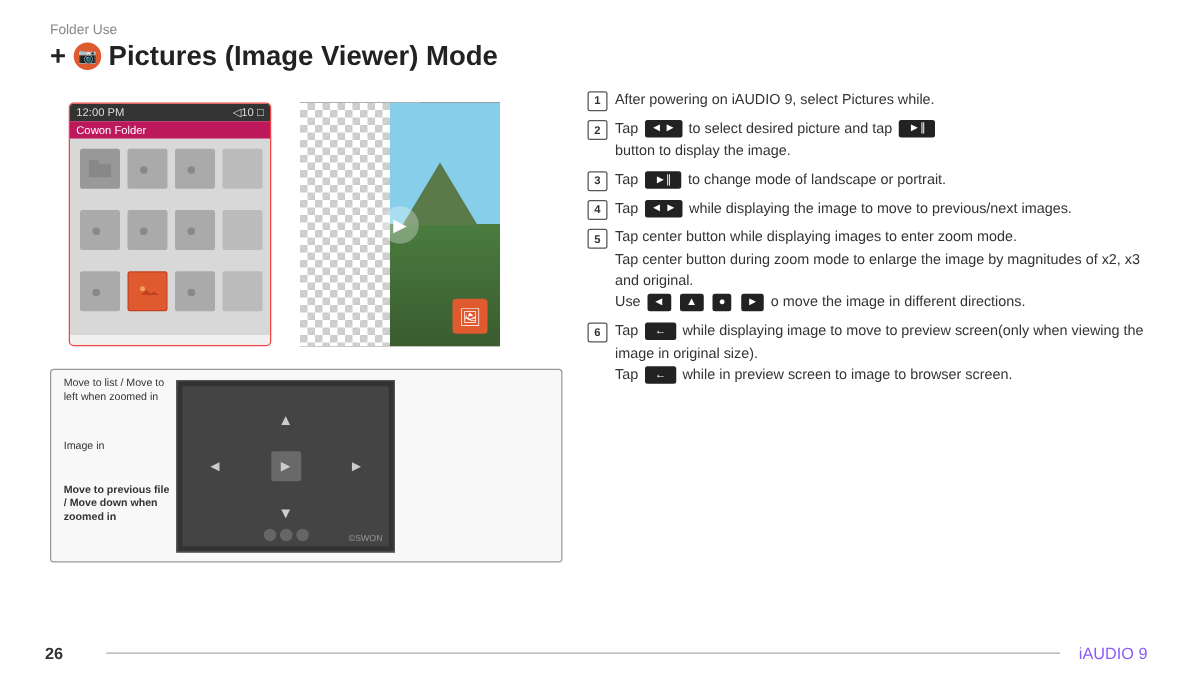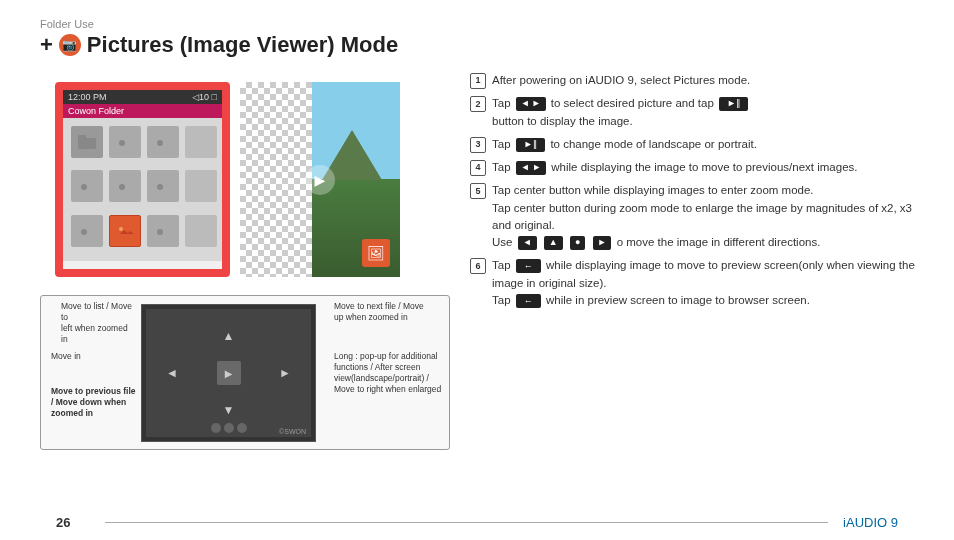--- a/index.html
+++ b/index.html
@@ -43,23 +43,23 @@
       justify-content: center;
       color: white;
       font-size: 12px;
     }
 
     
     .device-mockup {
       position: absolute;
       top: 82px;
       left: 55px;
-      width: 175px;
+      width: 162px;
       height: 195px;
-      border: 8px solid #ef4444;
+      border: 1px solid #ef4444;
       border-radius: 4px;
       background: #f0f0f0;
       overflow: hidden;
     }
     .device-status-bar {
       background: #333;
       color: #ddd;
       font-size: 9px;
       padding: 2px 5px;
       display: flex;
@@ -195,21 +195,21 @@
       width: 90px;
     }
     .label-text {
       position: absolute;
       font-size: 8.5px;
       color: #333;
       line-height: 1.3;
     }
     .label-move-to-list {
       top: 5px;
-      left: 15px;
+      left: 5px;
     }
     .label-zoom-in {
       top: 55px;
       left: 5px;
     }
     .label-move-previous {
       top: 90px;
       left: 5px;
     }
     .bottom-device-screen {
@@ -372,37 +372,37 @@
     }
 
     
     .footer {
       position: absolute;
       bottom: 10px;
       left: 0;
       right: 0;
       display: flex;
       align-items: center;
-      padding: 0 56px;
+      padding: 0 36px;
     }
     .footer-page {
       font-size: 13px;
       font-weight: bold;
       color: #333;
       margin-right: 20px;
     }
     .footer-line {
       flex: 1;
       height: 1px;
       background: #aaa;
       margin: 0 15px;
     }
     .footer-brand {
       font-size: 13px;
-      color: #0369a1;
+      color: #8b5cf6;
       font-weight: 500;
     }
   </style>
 </head>
 <body>
 
 <div class="breadcrumb">Folder Use</div>
 
 <div class="page-title">
   <span>+</span>
@@ -483,21 +483,21 @@
   <div class="preview-mountain"></div>
   <div class="preview-play-icon">▶</div>
   <div class="preview-image-icon">🖼</div>
 </div>
 
 <div class="bottom-device">
 
   <div class="bottom-device-labels-left">
     <div class="label-text label-move-to-list" style="white-space:pre-line;">Move to list / Move to
 left when zoomed in</div>
-    <div class="label-text label-zoom-in">Move in</div>
+    <div class="label-text label-zoom-in">Image in</div>
     <div class="label-text label-move-previous" style="white-space:pre-line;font-weight:bold;">Move to previous file
 / Move down when
 zoomed in</div>
   </div>
 
   <div class="bottom-device-screen">
     <div class="bd-screen-inner">
       <div class="bd-screen-content">
         <div class="arrow-up">▲</div>
         <div class="arrow-left">◄</div>
@@ -507,36 +507,28 @@
         <div class="bd-screen-buttons">
           <div class="bd-btn-small"></div>
           <div class="bd-btn-small"></div>
           <div class="bd-btn-small"></div>
         </div>
         <div class="bd-brand">©SWON</div>
       </div>
     </div>
   </div>
 
-  <div class="bottom-device-labels-right">
-    <div class="label-text label-next-file" style="white-space:pre-line;">Move to next file / Move
-up when zoomed in</div>
-    <div class="label-text label-long-popup" style="white-space:pre-line; top:55px;">Long : pop-up for additional
-functions / After screen
-view(landscape/portrait) /
-Move to right when enlarged</div>
-  </div>
 </div>
 
 <div class="instructions">
 
   <div class="instruction-item">
     <div class="step-num">1</div>
     <div class="step-content">
-      <span>After powering on iAUDIO 9, select Pictures mode.</span>
+      <span>After powering on iAUDIO 9, select Pictures while.</span>
     </div>
   </div>
 
   <div class="instruction-item">
     <div class="step-num">2</div>
     <div class="step-content">
       <span>Tap </span>
       <span class="btn-mock">
           <span>◄</span>
           <span>►</span>

